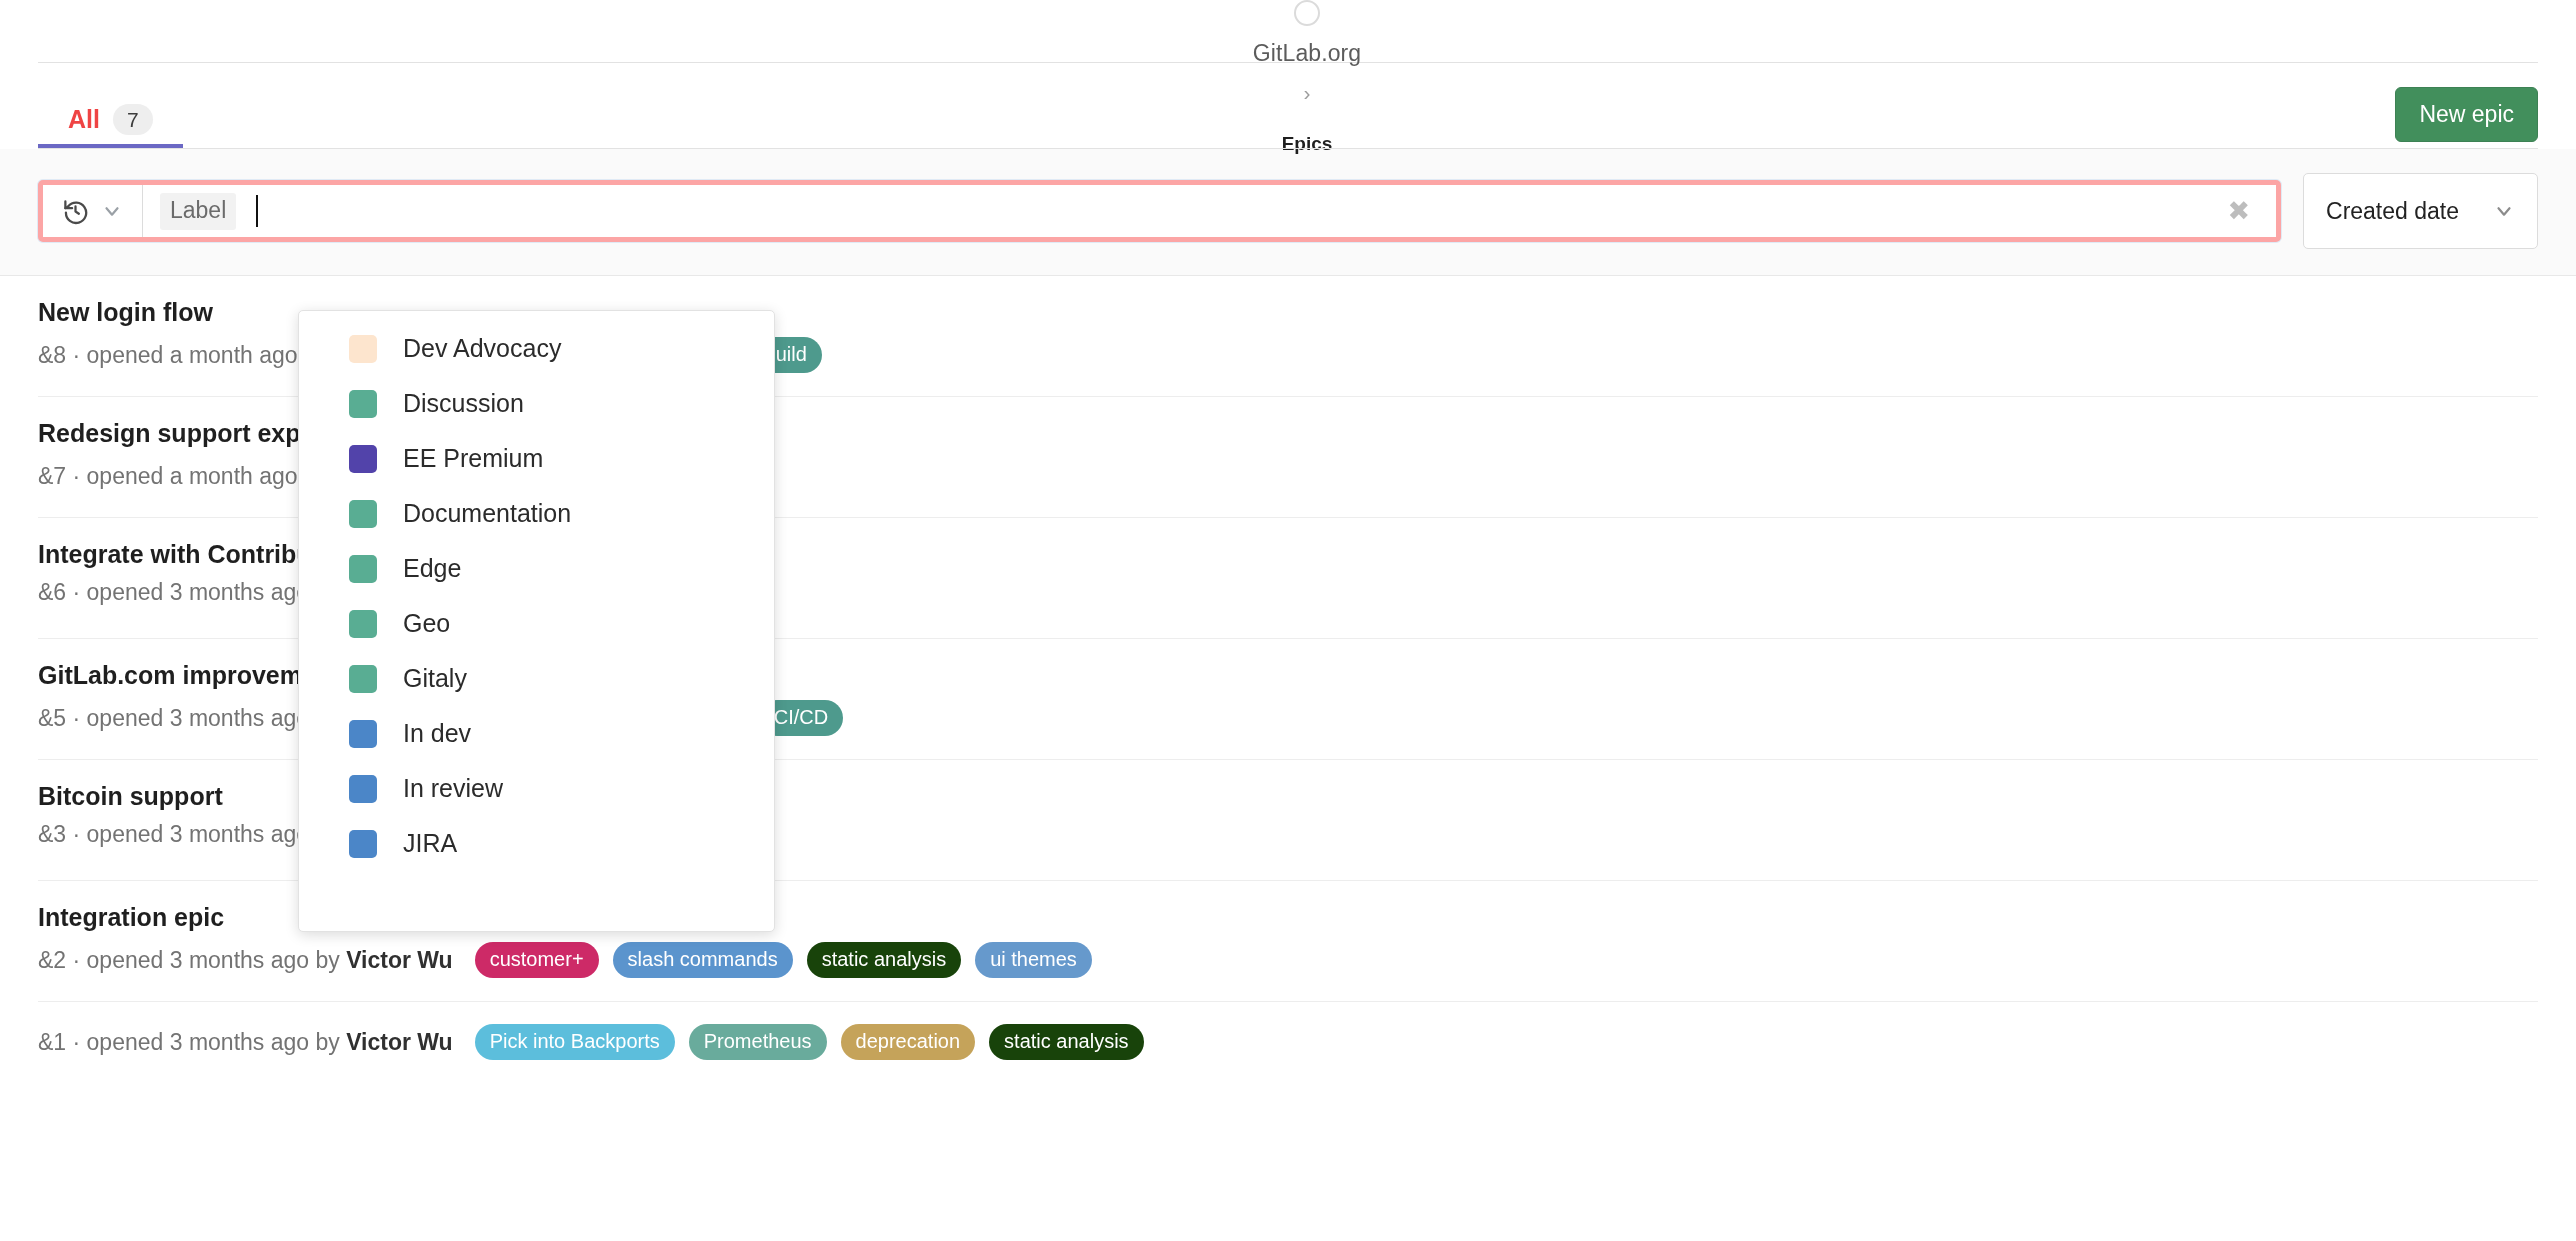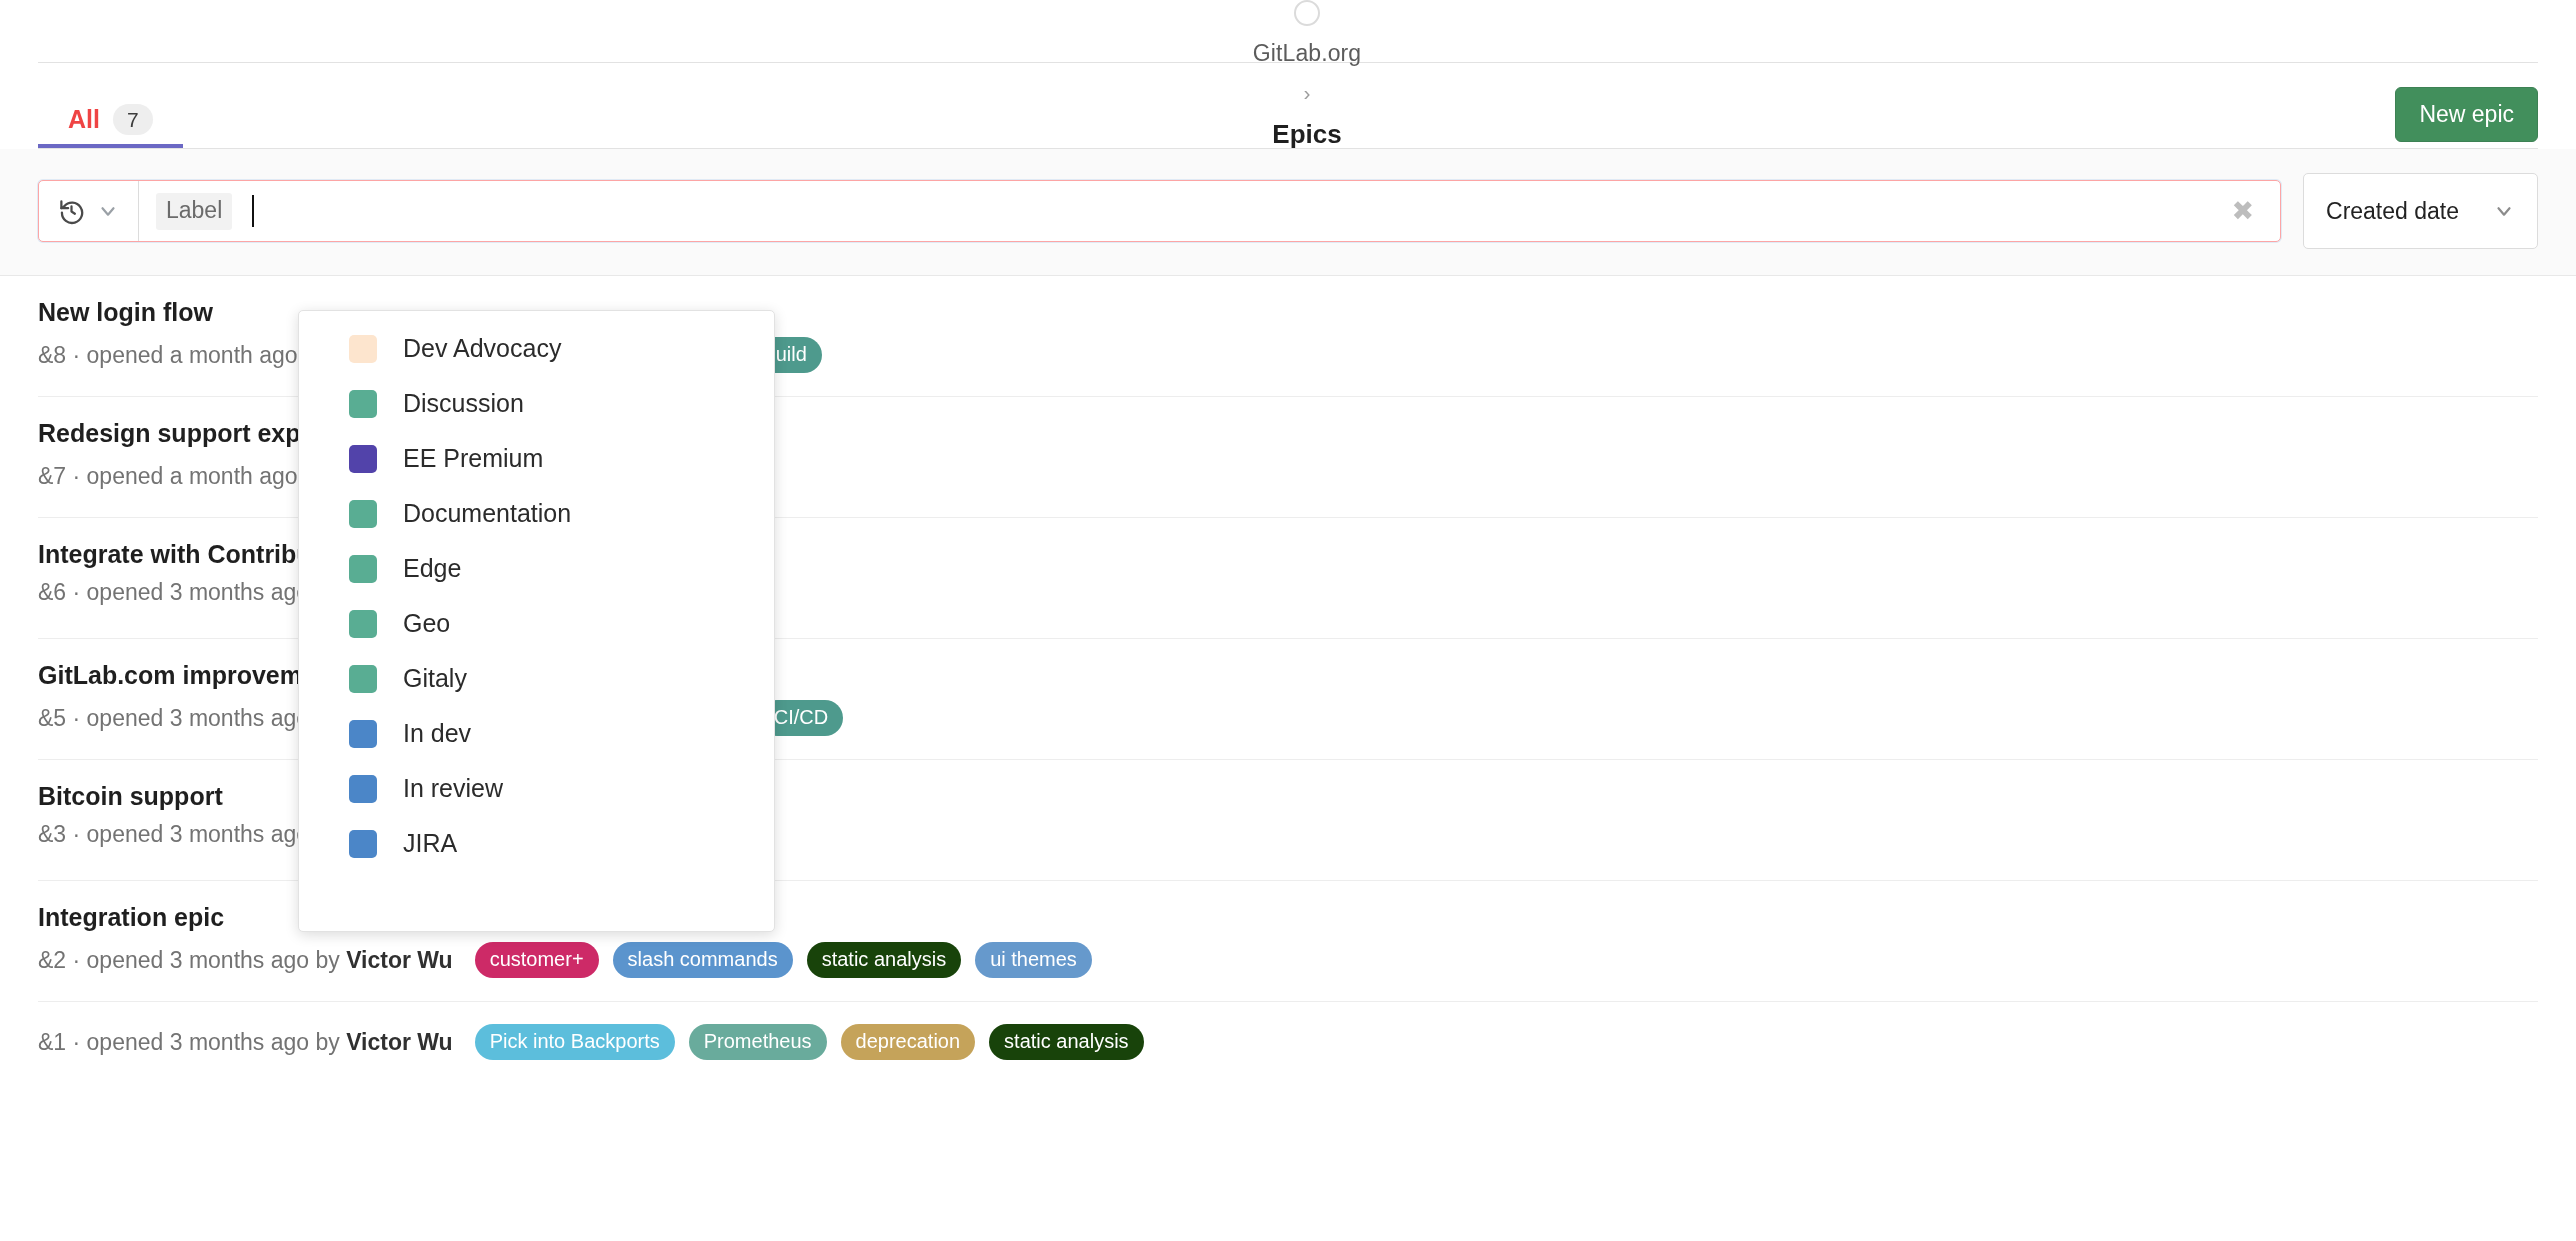--- a/index.html
+++ b/index.html
@@ -32,23 +32,24 @@
     font-size: 23px;
     color: #5c5c5c;
     letter-spacing: 0.1px;
   }
   .crumb-sep {
     font-size: 21px;
     color: #9b9b9b;
     padding: 0 2px;
   }
   .crumb-current {
-    font-size: 26px;
+    font-size: 19px;
     color: #1f1f1f;
     font-weight: bold;
+    margin-top: 14px;
   }
   .hr-full {
     height: 1px;
     background: #e2e2e2;
     margin: 0 38px 0 38px;
   }
 
   
   .tabs-row {
     position: relative;
@@ -111,21 +112,21 @@
     padding: 24px 38px 26px 38px;
     border-bottom: 1px solid #e8e8e8;
     display: flex;
     align-items: center;
     gap: 22px;
   }
   .search-box {
     flex: 1;
     height: 62px;
     background: #fff;
-    border: 1px solid #fca5a5;
+    border: 5px solid #fca5a5;
     border-radius: 5px;
     display: flex;
     align-items: stretch;
     position: relative;
     box-shadow: 0 0 0 1px rgba(104,163,224,.18);
   }
   .history-btn {
     display: flex;
     align-items: center;
     gap: 12px;

